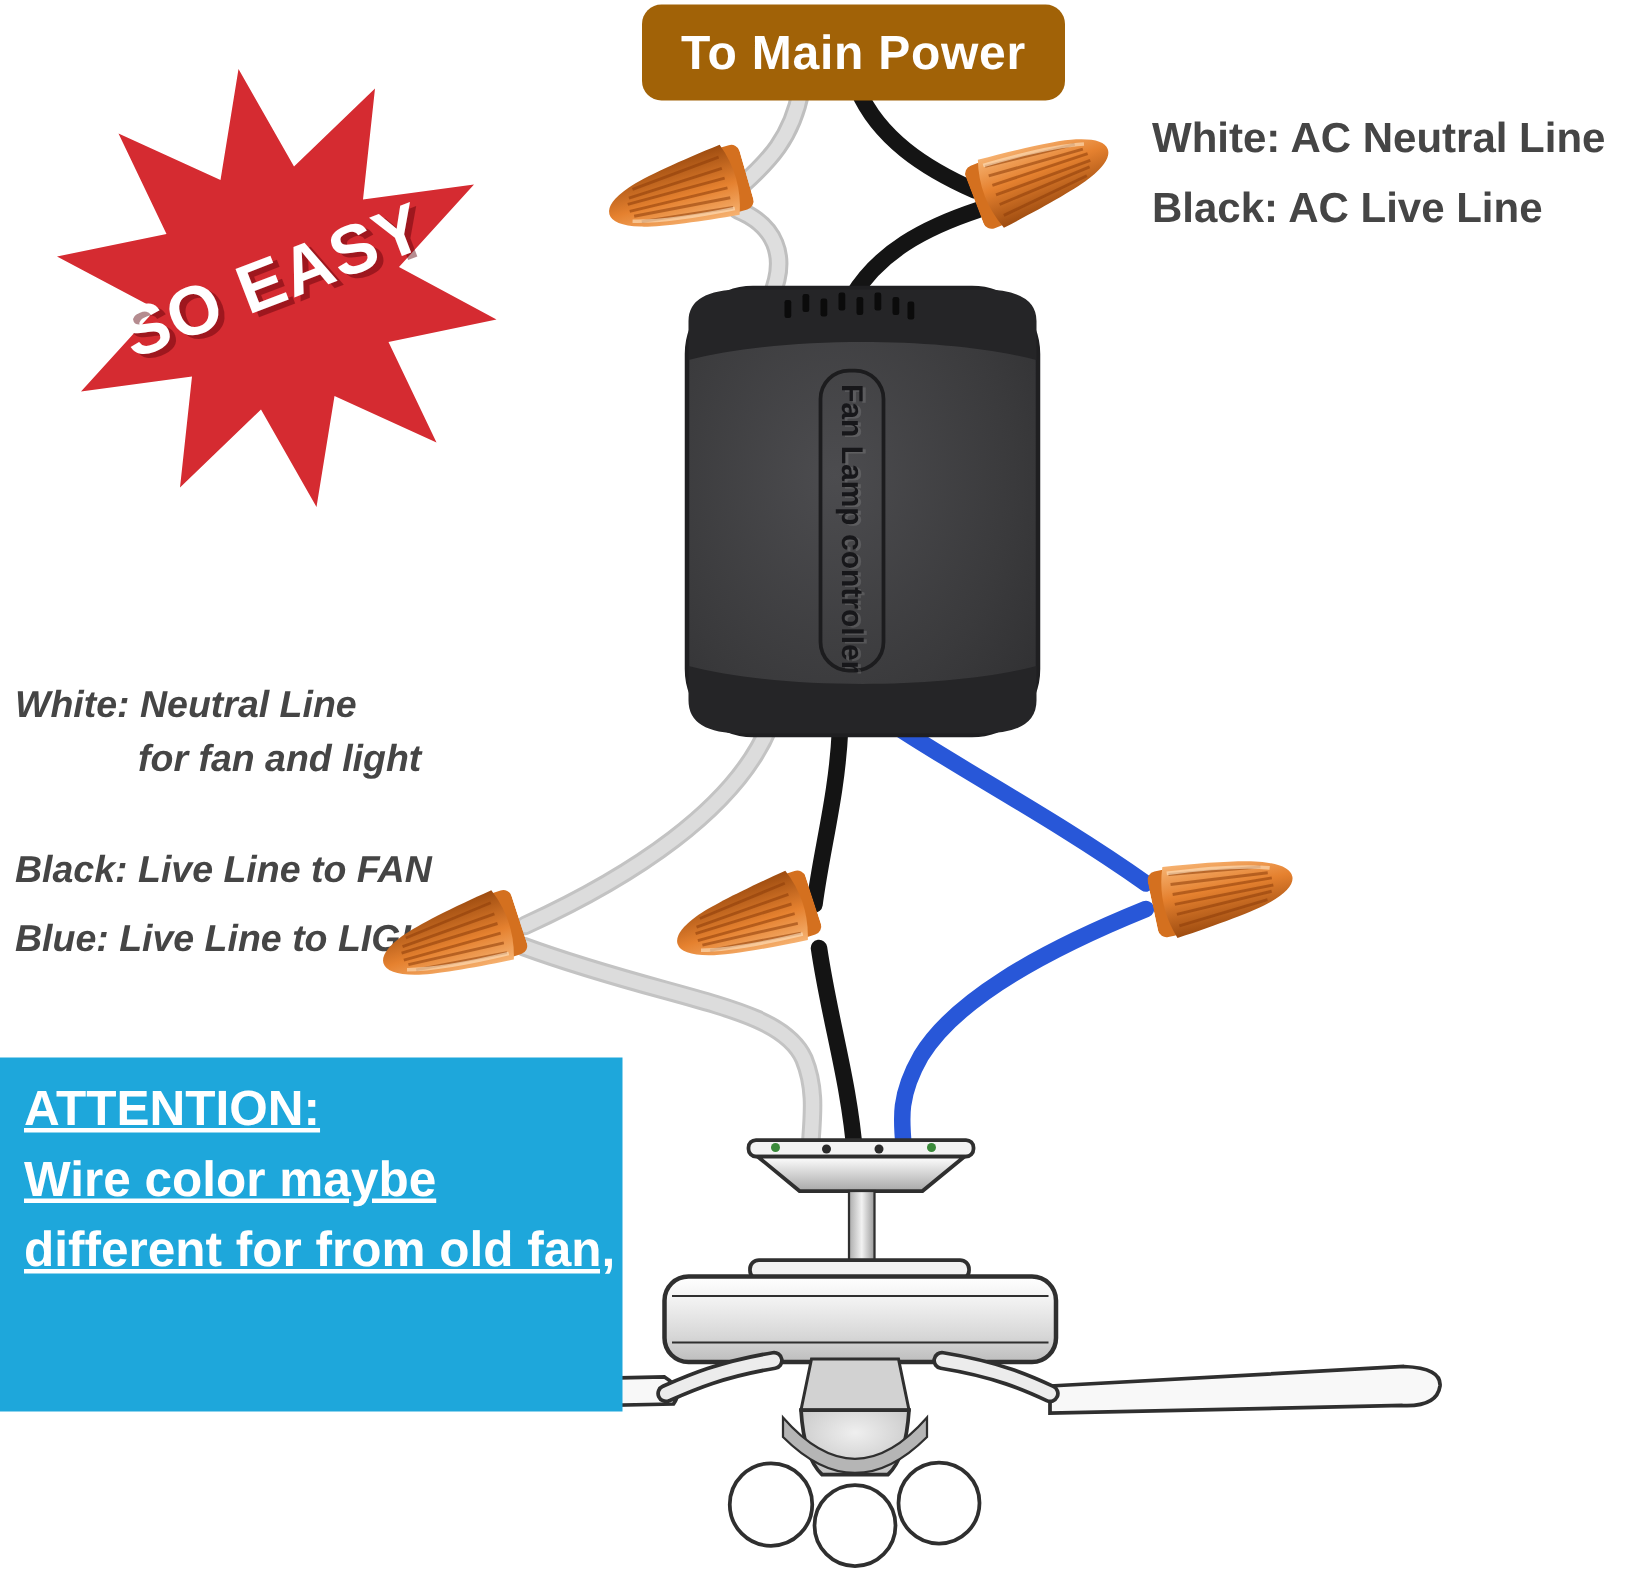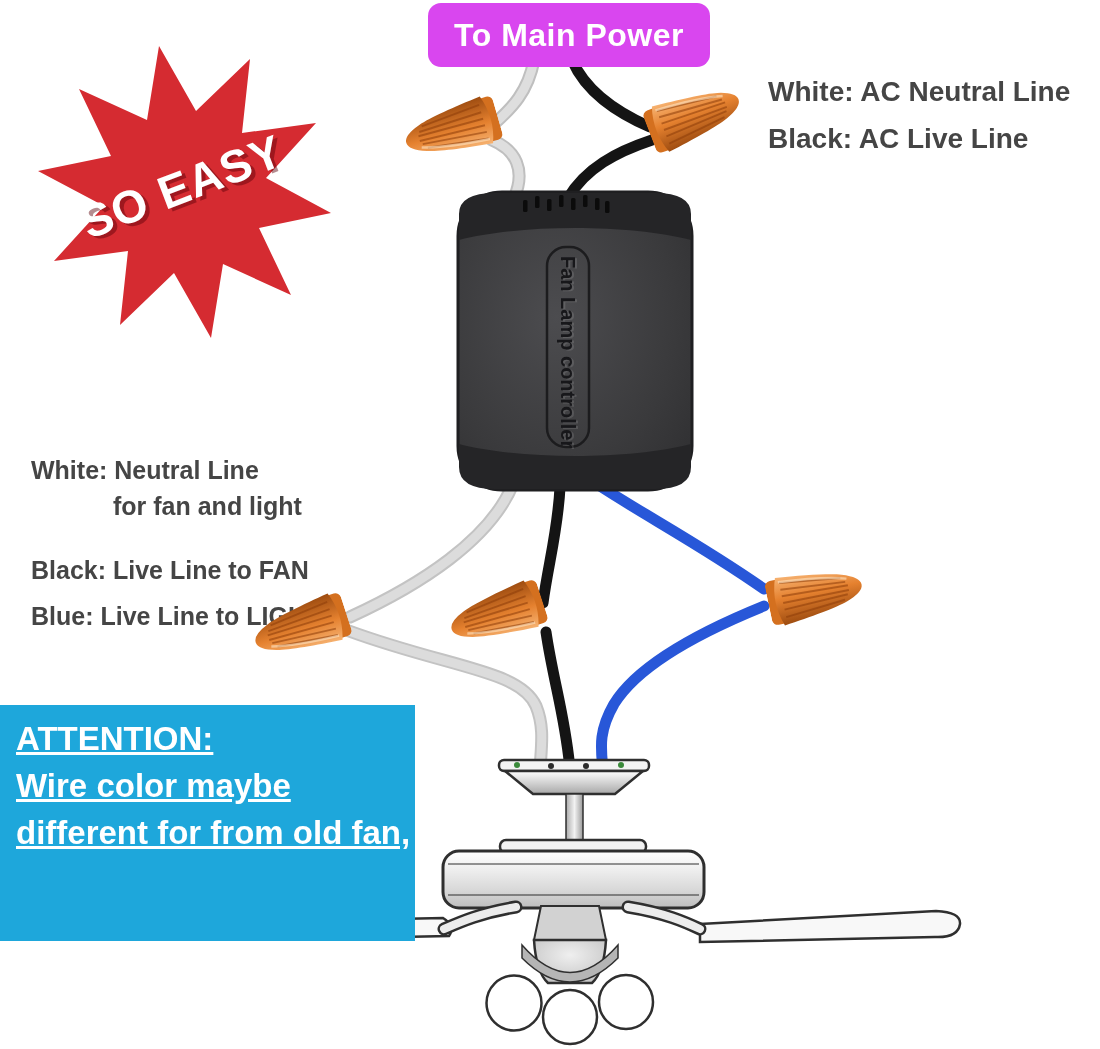--- a/index.html
+++ b/index.html
@@ -5,26 +5,26 @@
   html,body{margin:0;padding:0;}
   body{
     width:1100px;height:1049px;position:relative;background:#ffffff;
     font-family:"Liberation Sans", sans-serif;overflow:hidden;
   }
   [data-name]{box-sizing:border-box;}
   .abs{position:absolute;}
   
   .legend{z-index:1;color:#454545;font-weight:bold;}
   .legend-top{left:768px;top:68px;font-size:28px;line-height:47px;white-space:nowrap;}
-  .legend-left{left:31px;top:452px;font-size:25px;line-height:36px;white-space:nowrap;}
-  .legend-left .l2{margin-left:82px;margin-bottom:28px;}
+  .legend-left{left:10px;top:452px;font-size:25px;line-height:36px;white-space:nowrap;font-style:italic;}
+  .legend-left .l2{margin-left:82px;margin-bottom:38px;}
   .legend-left .l3{margin-bottom:10px;}
   
   .power-box{
-    z-index:3;left:428px;top:3px;width:282px;height:64px;background:#d946ef;
+    z-index:3;left:428px;top:3px;width:282px;height:64px;background:#a16207;
     border-radius:13px;color:#ffffff;font-size:32px;font-weight:bold;
     display:flex;align-items:center;justify-content:center;letter-spacing:.5px;
   }
   
   .attention{
     z-index:3;left:0;top:705px;width:415px;height:236px;background:#1ea7db;
     color:#ffffff;font-weight:bold;font-size:33px;line-height:47px;
     padding:10px 8px 0 16px;white-space:nowrap;overflow:hidden;text-decoration:underline;
   }
   

